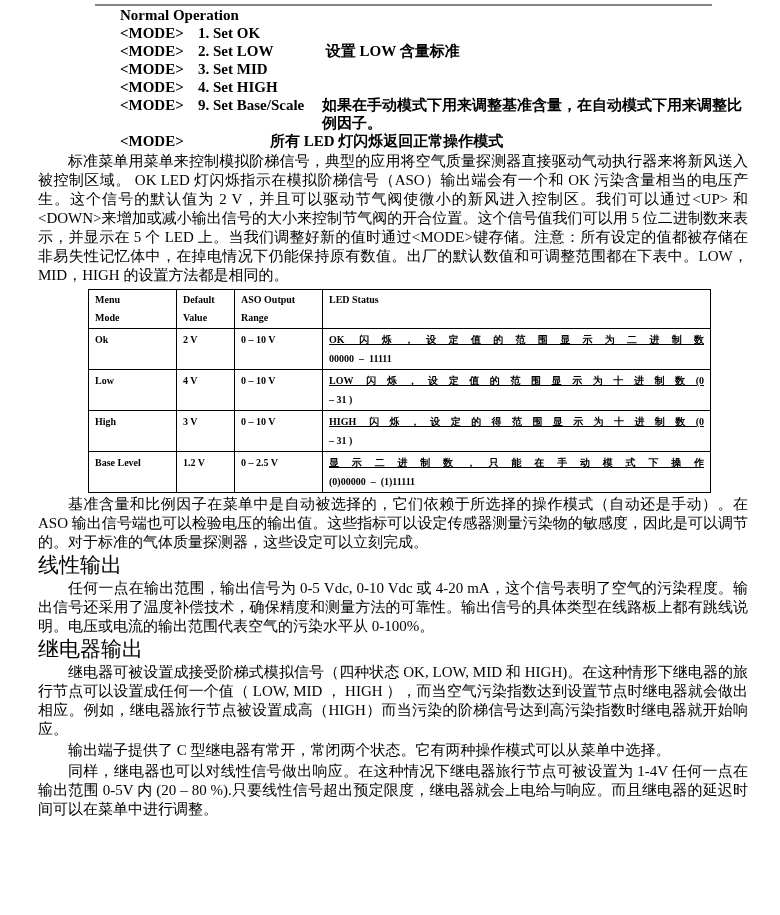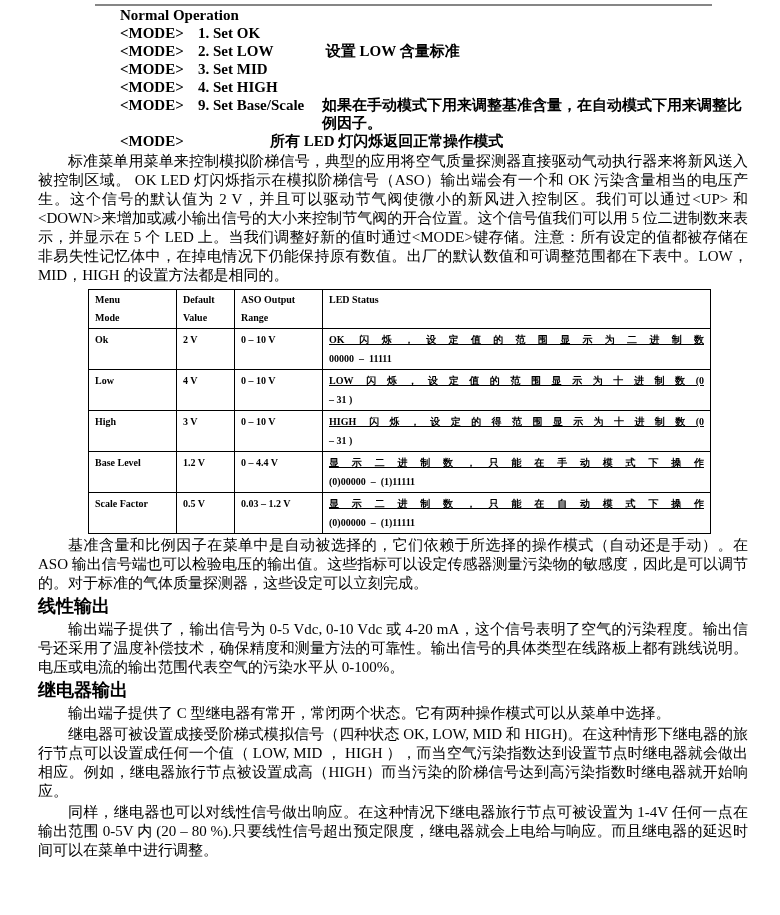--- a/index.html
+++ b/index.html
@@ -36,22 +36,22 @@
   .par{
     margin:2px 0 0 0;
     text-indent:2em;
     text-align:justify;
     line-height:19px;
   }
   .par .b{font-weight:normal;}
   
   .hd{
     font-family:"Liberation Sans","DejaVu Sans",sans-serif;
-    font-weight:bold;
-    font-size:18px;
+    font-weight:normal;
+    font-size:21px;
     line-height:24px;
     margin:1px 0 1px 0;
   }
   
   table.aso{
     border-collapse:collapse;
     table-layout:fixed;
     margin:4px 0 2px 50px;
     width:622px;
     font-weight:bold;
@@ -160,41 +160,32 @@
       <td>3 V</td>
       <td>0 – 10 V</td>
       <td class="led">
         <div class="l1">HIGH 闪烁，设定的得范围显示为十进制数(0</div>
         <div class="l2">– 31 )</div>
       </td>
     </tr>
     <tr>
       <td>Base Level</td>
       <td>1.2 V</td>
-      <td>0 – 4.4 V</td>
+      <td>0 – 2.5 V</td>
       <td class="led">
         <div class="l1">显示二进制数，只能在手动模式下操作</div>
-        <div class="l2">(0)00000  –  (1)11111</div>
-      </td>
-    </tr>
-    <tr>
-      <td>Scale Factor</td>
-      <td>0.5 V</td>
-      <td>0.03 – 1.2 V</td>
-      <td class="led">
-        <div class="l1">显示二进制数，只能在自动模式下操作</div>
         <div class="l2">(0)00000  –  (1)11111</div>
       </td>
     </tr>
   </tbody>
     </table>
 
   <p class="par"><span>基准含量和比例因子在菜单中是自动被选择的，它们依赖于所选择的操作模式（自动还是手动）。在 </span><span class="b">ASO </span><span>输出信号端也可以检验电压的输出值。这些指标可以设定传感器测量污染物的敏感度，因此是可以调节的。对于标准的气体质量探测器，这些设定可以立刻完成。</span></p>
 
   <h2 class="hd">线性输出</h2>
-  <p class="par"><span>输出端子提供了，输出信号为 </span><span class="b">0-5 Vdc, 0-10 Vdc </span><span>或 </span><span class="b">4-20 mA</span><span>，这个信号表明了空气的污染程度。输出信号还采用了温度补偿技术，确保精度和测量方法的可靠性。输出信号的具体类型在线路板上都有跳线说明。电压或电流的输出范围代表空气的污染水平从 </span><span class="b">0-100%</span><span>。</span></p>
+  <p class="par"><span>任何一点在输出范围，输出信号为 </span><span class="b">0-5 Vdc, 0-10 Vdc </span><span>或 </span><span class="b">4-20 mA</span><span>，这个信号表明了空气的污染程度。输出信号还采用了温度补偿技术，确保精度和测量方法的可靠性。输出信号的具体类型在线路板上都有跳线说明。电压或电流的输出范围代表空气的污染水平从 </span><span class="b">0-100%</span><span>。</span></p>
 
   <h2 class="hd">继电器输出</h2>
+  <p class="par"><span>继电器可被设置成接受阶梯式模拟信号（四种状态 </span><span class="b">OK, LOW, MID </span><span>和  </span><span class="b">HIGH)</span><span>。在这种情形下继电器的旅行节点可以设置成任何一个值（ </span><span class="b">LOW, MID </span><span>，  </span><span class="b">HIGH </span><span>），而当空气污染指数达到设置节点时继电器就会做出相应。例如，继电器旅行节点被设置成高（</span><span class="b">HIGH</span><span>）而当污染的阶梯信号达到高污染指数时继电器就开始响应。</span></p>
   <p class="par"><span>输出端子提供了 </span><span class="b">C </span><span>型继电器有常开，常闭两个状态。它有两种操作模式可以从菜单中选择。</span></p>
-  <p class="par"><span>继电器可被设置成接受阶梯式模拟信号（四种状态 </span><span class="b">OK, LOW, MID </span><span>和  </span><span class="b">HIGH)</span><span>。在这种情形下继电器的旅行节点可以设置成任何一个值（ </span><span class="b">LOW, MID </span><span>，  </span><span class="b">HIGH </span><span>），而当空气污染指数达到设置节点时继电器就会做出相应。例如，继电器旅行节点被设置成高（</span><span class="b">HIGH</span><span>）而当污染的阶梯信号达到高污染指数时继电器就开始响应。</span></p>
   <p class="par"><span>同样，继电器也可以对线性信号做出响应。在这种情况下继电器旅行节点可被设置为 </span><span class="b">1-4V </span><span>任何一点在输出范围 </span><span class="b">0-5V </span><span>内 </span><span class="b">(20  –  80 %)</span><span>.只要线性信号超出预定限度，继电器就会上电给与响应。而且继电器的延迟时间可以在菜单中进行调整。</span></p>
 
 </div>
 
 </body></html>

